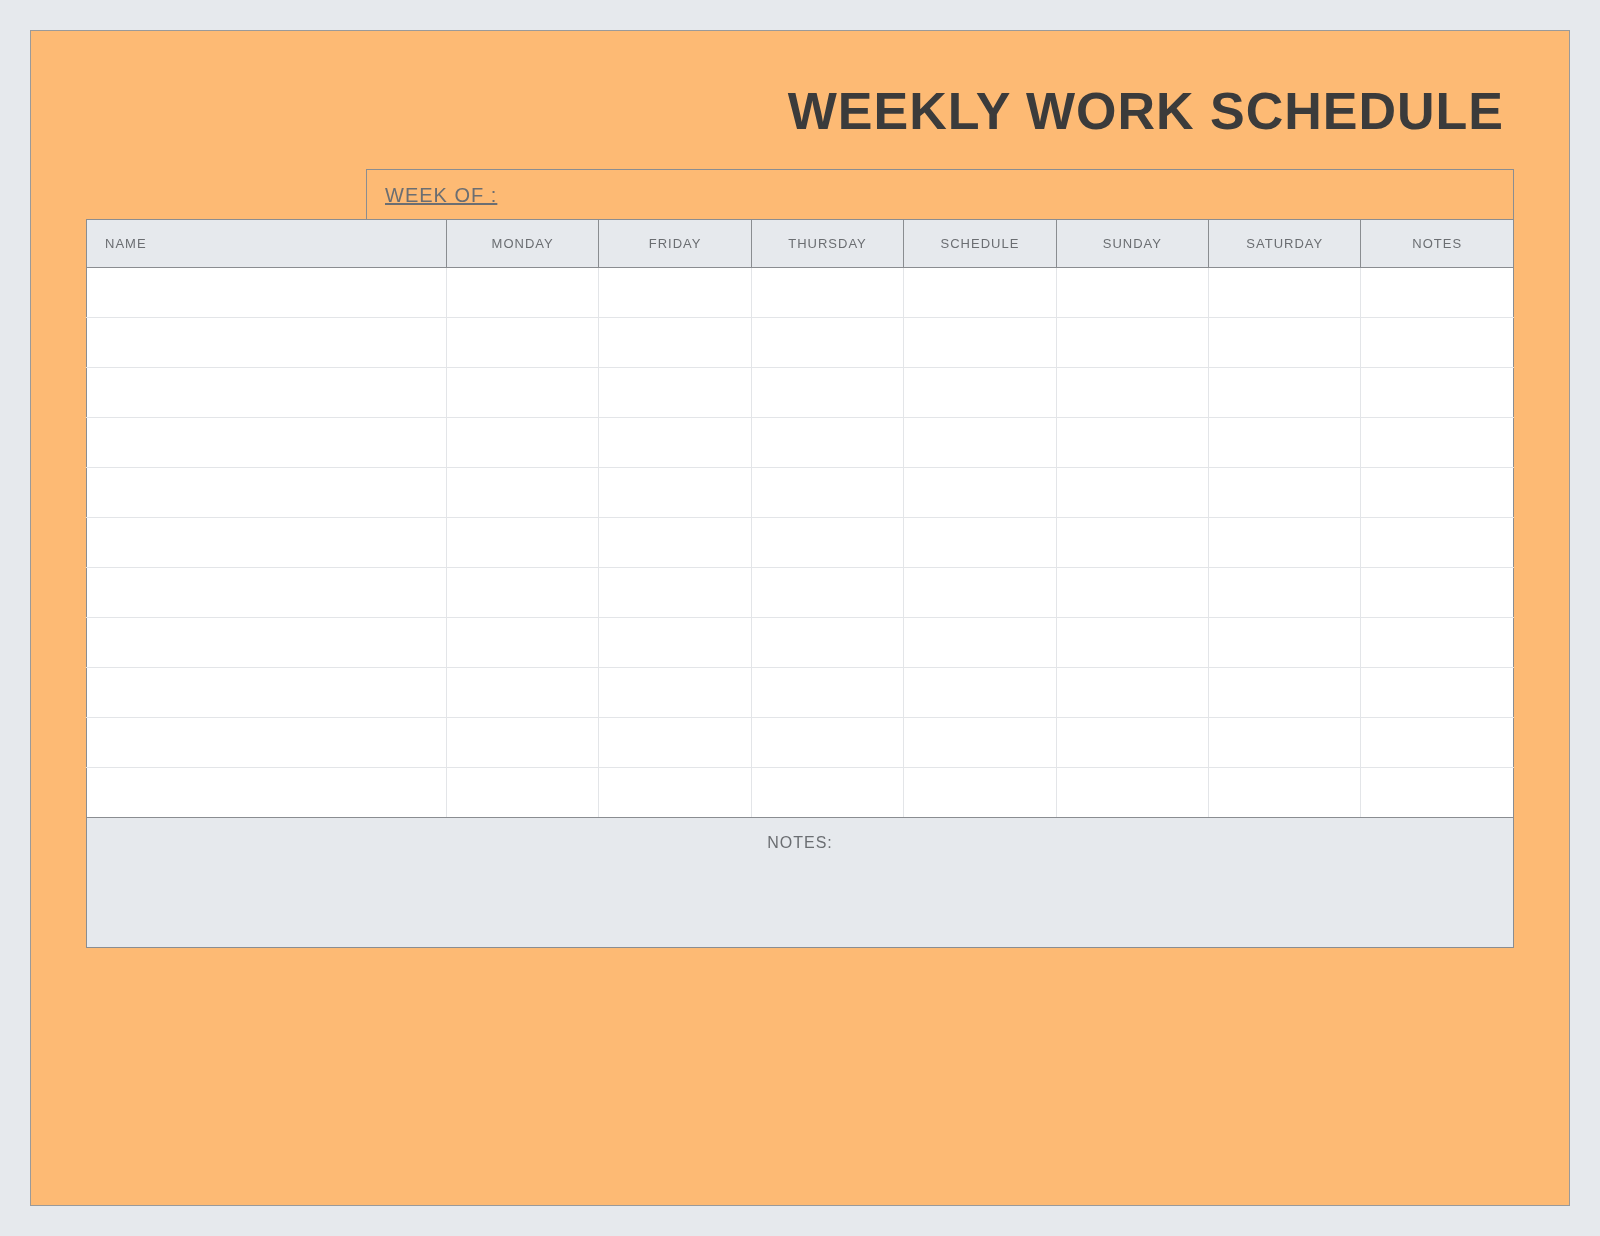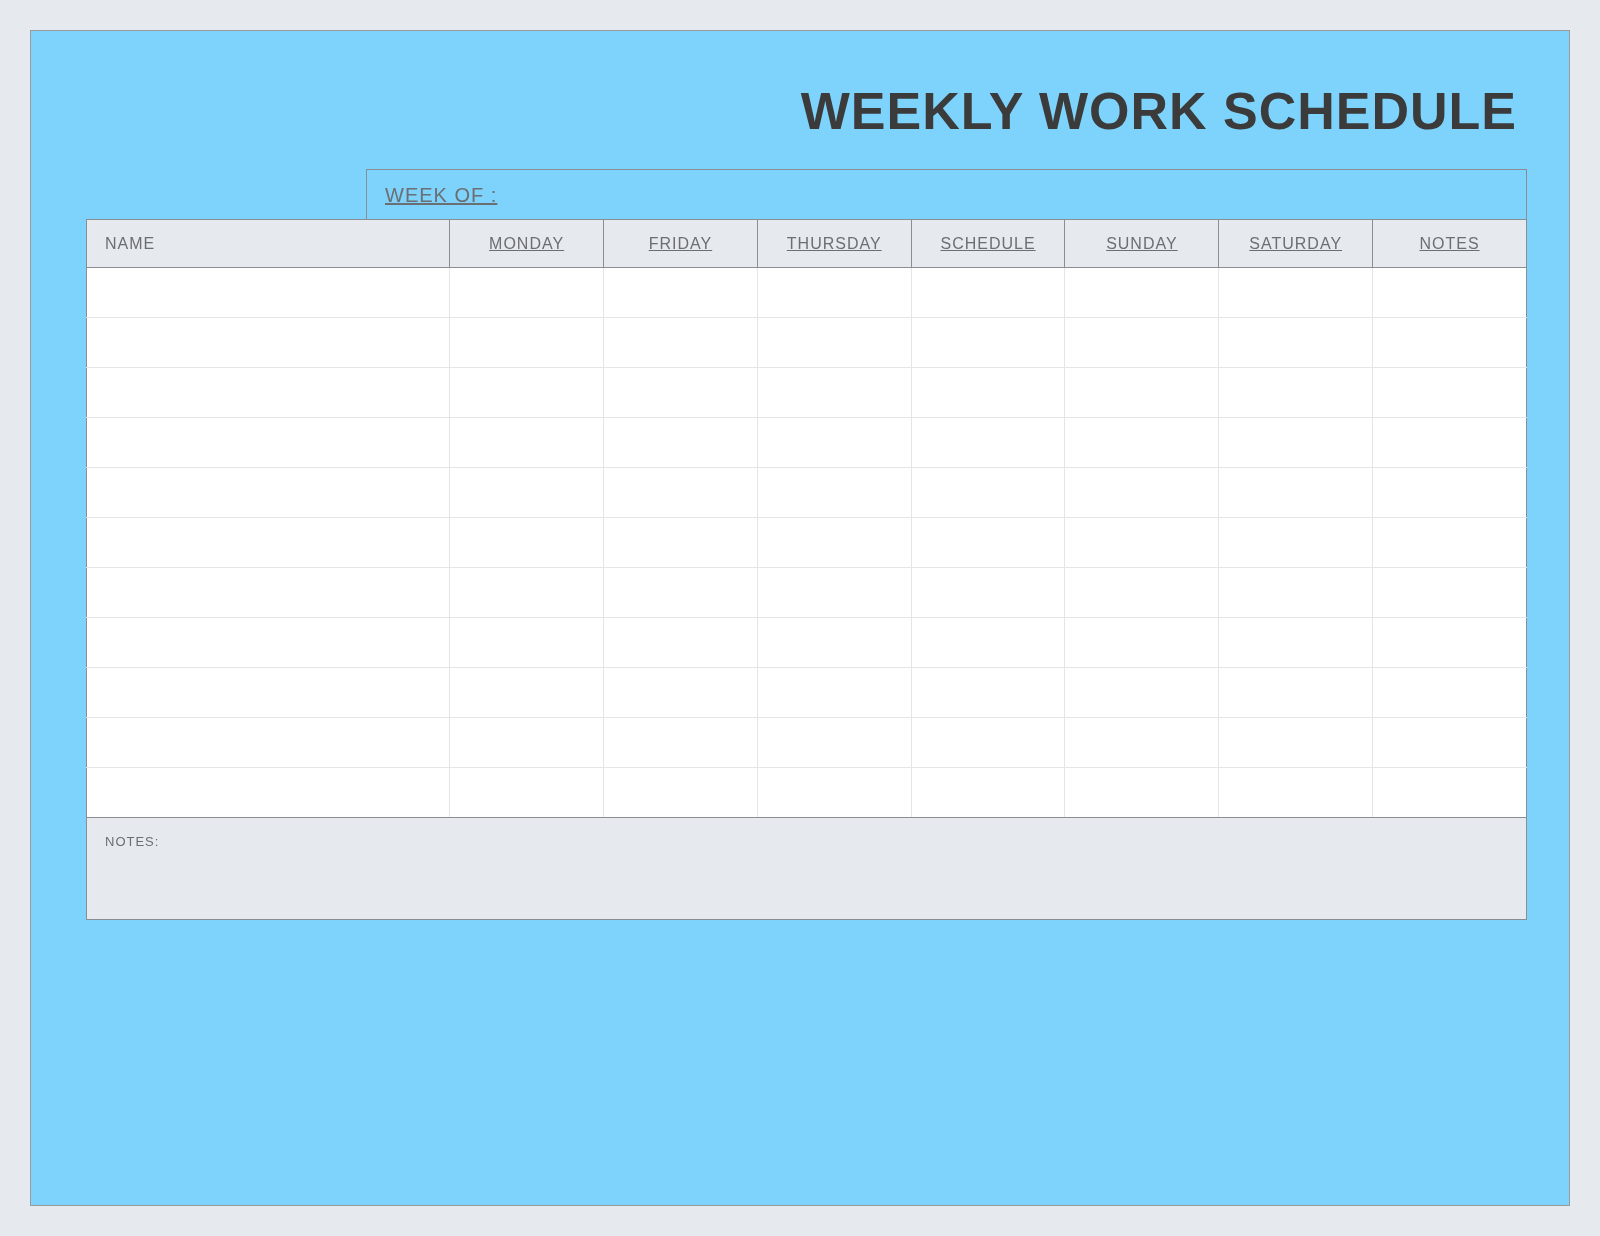--- a/index.html
+++ b/index.html
@@ -8,25 +8,25 @@
       box-sizing: border-box;
     }
     body {
       background: #e6e9ed;
       font-family: Arial, Helvetica, sans-serif;
       width: 1600px;
       height: 1236px;
       padding: 30px;
     }
     .page {
-      background: #7dd3fc;
+      background: #fdba74;
       border: 1px solid #9a9a9a;
       width: 100%;
       height: 100%;
-      padding: 50px 42px 45px 55px;
+      padding: 50px 55px 45px 55px;
       position: relative;
     }
     .title {
       text-align: right;
       font-size: 52px;
       font-weight: 900;
       color: #3b3b3b;
       letter-spacing: 1px;
       font-family: Arial Black, Arial, sans-serif;
       margin-bottom: 28px;
@@ -45,59 +45,59 @@
     }
     table {
       width: 100%;
       border-collapse: collapse;
       border: 1.5px solid #8a8d91;
     }
     th {
       background: #e6e9ed;
       color: #6b6e72;
       font-weight: 400;
-      font-size: 16px;
+      font-size: 13px;
       letter-spacing: 1px;
       padding: 14px 8px;
       border: 1px solid #8a8d91;
       height: 48px;
     }
     th.name-col {
       text-align: left;
       padding-left: 18px;
       width: 281px;
     }
     th.day-col {
       text-align: center;
       width: 119px;
-      text-decoration: underline;
     }
     td {
       border: 1px solid #e3e5e8;
       height: 50px;
       background: #ffffff;
     }
     td.name-cell {
       border-left: 1.5px solid #8a8d91;
     }
     td.sun-cell {
       border-right: 1.5px solid #8a8d91;
     }
     tr.last-data-row td {
       border-bottom: 1.5px solid #8a8d91;
     }
     .notes-box {
       border: 1.5px solid #8a8d91;
       border-top: none;
       background: #e6e9ed;
       padding: 16px 18px;
-      font-size: 13px;
+      font-size: 16px;
       color: #6b6e72;
       letter-spacing: 1px;
-      height: 102px;
+      height: 130px;
+      text-align: center;
     }
   </style>
 </head>
 <body>
 
 <div class="page">
   <h1 class="title">WEEKLY WORK SCHEDULE</h1>
 
   <div class="week-of-box">
     <span>WEEK OF :</span>

